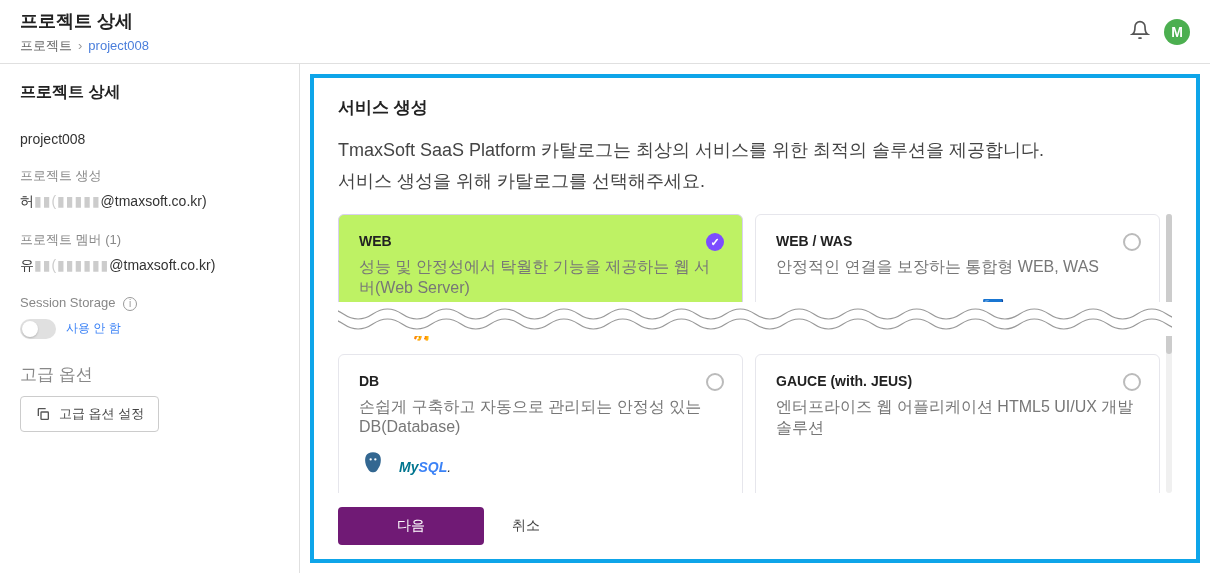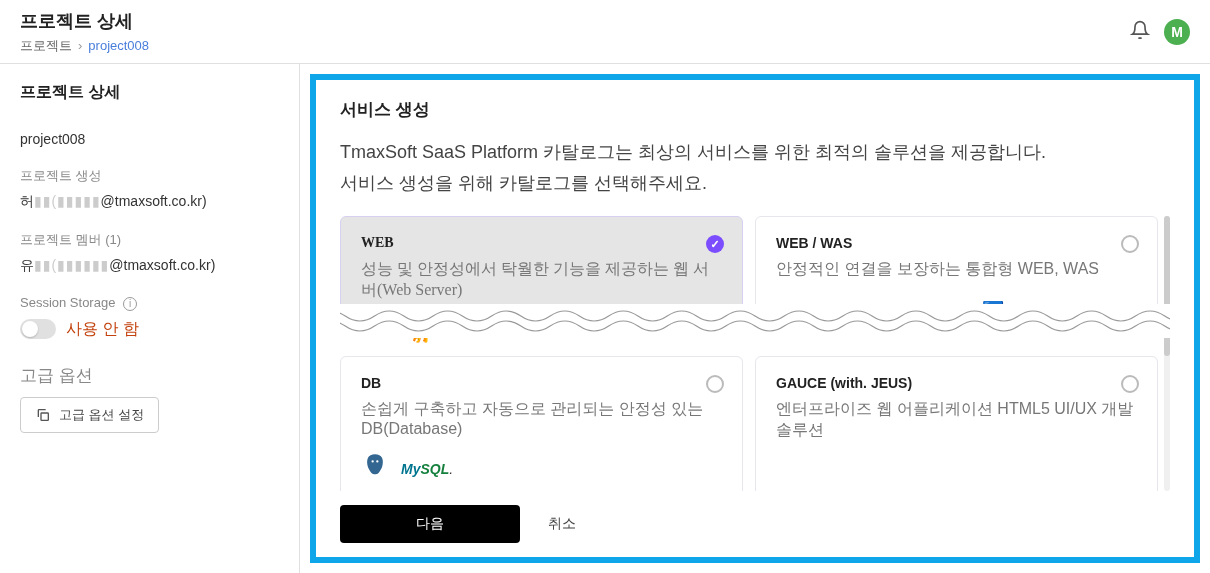--- a/index.html
+++ b/index.html
@@ -19,65 +19,65 @@
     
     .sidebar { width: 300px; border-right: 1px solid #e0e0e0; padding: 18px 20px; overflow-y: auto; }
     .sidebar-title { font-size: 16px; font-weight: 600; margin-bottom: 28px; color: #222; }
     .field-label { font-size: 13px; color: #888; margin-bottom: 8px; }
     .field-value { font-size: 14px; color: #333; margin-bottom: 20px; }
     .info-icon { display: inline-flex; width: 14px; height: 14px; border: 1px solid #999; border-radius: 50%; align-items: center; justify-content: center; font-size: 10px; color: #999; margin-left: 4px; vertical-align: middle; }
     
     .toggle-row { display: flex; align-items: center; gap: 10px; margin-bottom: 24px; margin-top: 8px; }
     .toggle { width: 36px; height: 20px; background: #e0e0e0; border-radius: 10px; position: relative; }
     .toggle-knob { width: 16px; height: 16px; background: #fff; border-radius: 50%; position: absolute; left: 2px; top: 2px; box-shadow: 0 1px 2px rgba(0,0,0,0.2); }
-    .toggle-label { color: #c2410c; font-size: 16px; }
+    .toggle-label { color: #3b82f6; font-size: 12px; }
     
     .section-head { font-size: 17px; color: #888; margin-bottom: 10px; }
     .adv-btn { display: inline-flex; align-items: center; gap: 8px; padding: 8px 14px; border: 1px solid #ccc; border-radius: 4px; background: #fff; cursor: pointer; font-size: 13px; color: #444; }
     .copy-icon { width: 16px; height: 16px; }
     
     .main { flex: 1; padding: 10px; position: relative; }
-    .main-inner { border: 6px solid #0ea5e9; height: 100%; padding: 18px 24px 0 24px; position: relative; display: flex; flex-direction: column; }
+    .main-inner { border: 4px solid #0ea5e9; height: 100%; padding: 18px 24px 0 24px; position: relative; display: flex; flex-direction: column; }
     
     .main-title { font-size: 17px; font-weight: 600; margin-bottom: 16px; color: #222; }
     .main-desc { font-size: 18px; color: #444; line-height: 1.7; margin-bottom: 18px; }
     
     .catalog-scroll { flex: 1; overflow: hidden; position: relative; }
     .catalog-grid { display: grid; grid-template-columns: 1fr 1fr; gap: 12px; padding-right: 12px; }
     .scrollbar-track { position: absolute; right: 0; top: 0; bottom: 0; width: 6px; background: #f0f0f0; border-radius: 3px; }
     .scrollbar-thumb { position: absolute; right: 0; top: 0; width: 6px; height: 140px; background: #ccc; border-radius: 3px; }
     
     .card { border: 1px solid #e6e6ec; border-radius: 6px; padding: 18px 20px; position: relative; background: #fff; }
-    .card.selected { background: #e5e5e5; border-color: #d8d0f0; font-family: Liberation Serif, serif; }
+    .card.selected { background: #bef264; border-color: #d8d0f0; }
     .card-title { font-size: 14px; font-weight: 600; margin-bottom: 8px; color: #222; }
     .card-desc { font-size: 16px; color: #777; margin-bottom: 14px; }
     .card-radio { position: absolute; right: 18px; top: 18px; width: 18px; height: 18px; border-radius: 50%; }
     .card-radio.checked { background: #7c4dff; display: flex; align-items: center; justify-content: center; }
     .card-radio.checked::after { content: "✓"; color: #fff; font-size: 11px; font-weight: bold; }
     .card-radio.unchecked { border: 2px solid #bbb; }
     .card-icons { display: flex; align-items: center; gap: 12px; height: 34px; }
     
     
     .tear { position: absolute; left: -24px; right: -24px; height: 34px; top: 88px; background: #fff; z-index: 5; overflow: hidden; }
     .tear svg { width: 100%; height: 100%; }
     .grid-container { position: relative; }
     
     .row1 .card { height: 110px; }
     .row2 .card { height: 150px; }
     
     .footer-btns { display: flex; gap: 8px; padding: 14px 0; margin-top: auto; }
-    .btn-primary { background: #000000; color: #fff; border: none; padding: 10px 76px; border-radius: 4px; font-size: 14px; cursor: pointer; }
+    .btn-primary { background: #701a75; color: #fff; border: none; padding: 10px 59px; border-radius: 4px; font-size: 14px; cursor: pointer; }
     .btn-text { background: none; border: none; padding: 10px 20px; font-size: 14px; color: #444; cursor: pointer; }
     
     .masked { color: #ccc; letter-spacing: 1px; }
     .icon-img { font-size: 22px; }
     .elephant { color: #336791; }
     .mysql-txt { font-style: italic; font-size: 14px; }
     .mysql-my { color: #00758f; font-weight: bold; }
-    .mysql-sql { color: #15803d; font-weight: bold; }
+    .mysql-sql { color: #3b82f6; font-weight: bold; }
     .gauce-txt { font-size: 15px; font-weight: 600; letter-spacing: 1px; }
     .gauce-a { color: #d4a017; }
     .gauce-5 { background: #e34c26; color: #fff; padding: 0 3px; border-radius: 2px; font-size: 13px; }
     .nginx-txt { color: #4caf50; font-weight: bold; font-size: 14px; }
     .jeus-txt { color: #4a7edb; font-weight: bold; font-size: 15px; font-style: italic; }
     .webtob-txt { color: #2a5caa; font-weight: bold; font-size: 14px; font-style: italic; }
   </style>
 </head>
 <body>
 

